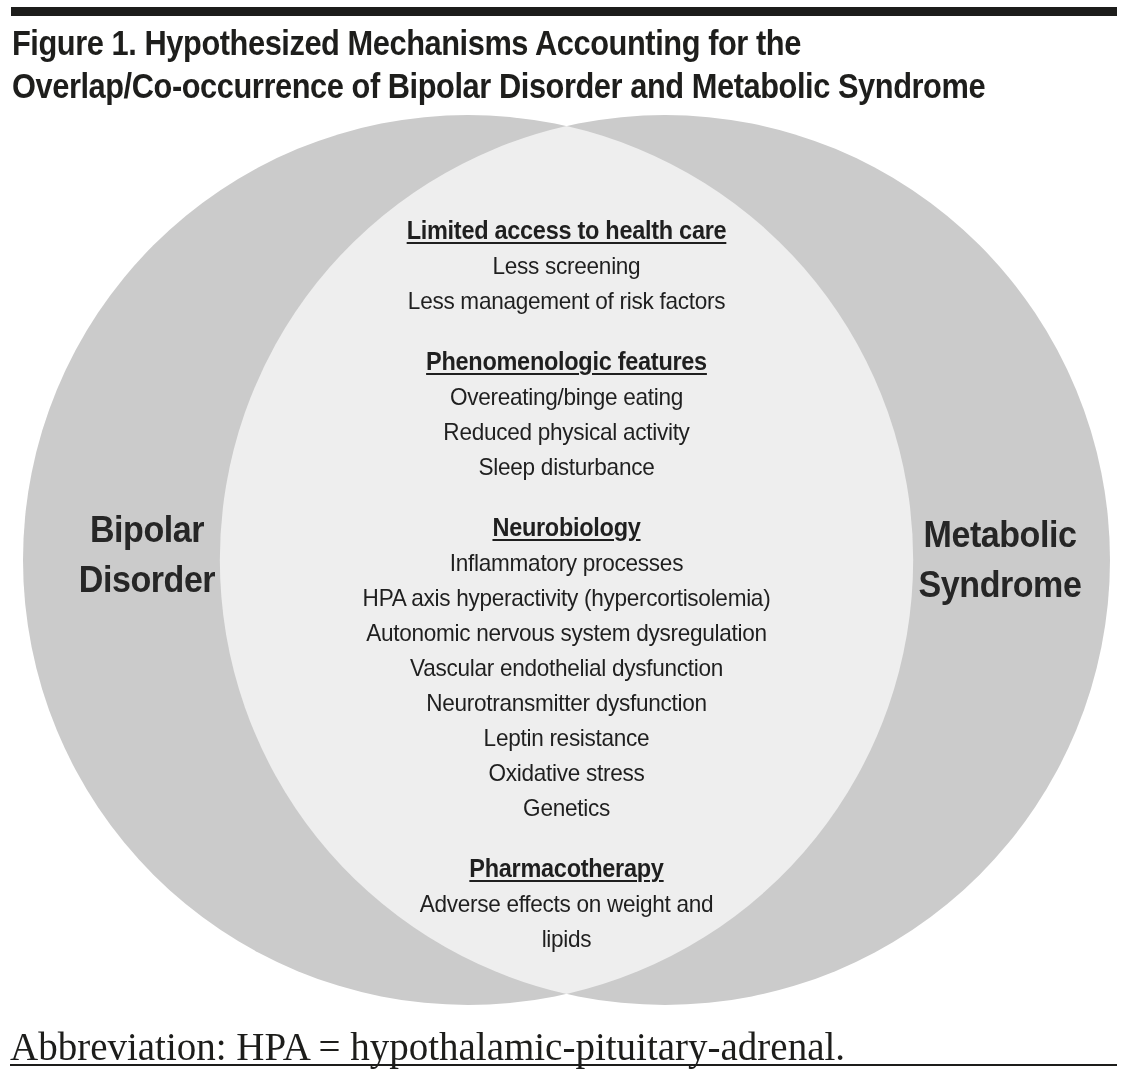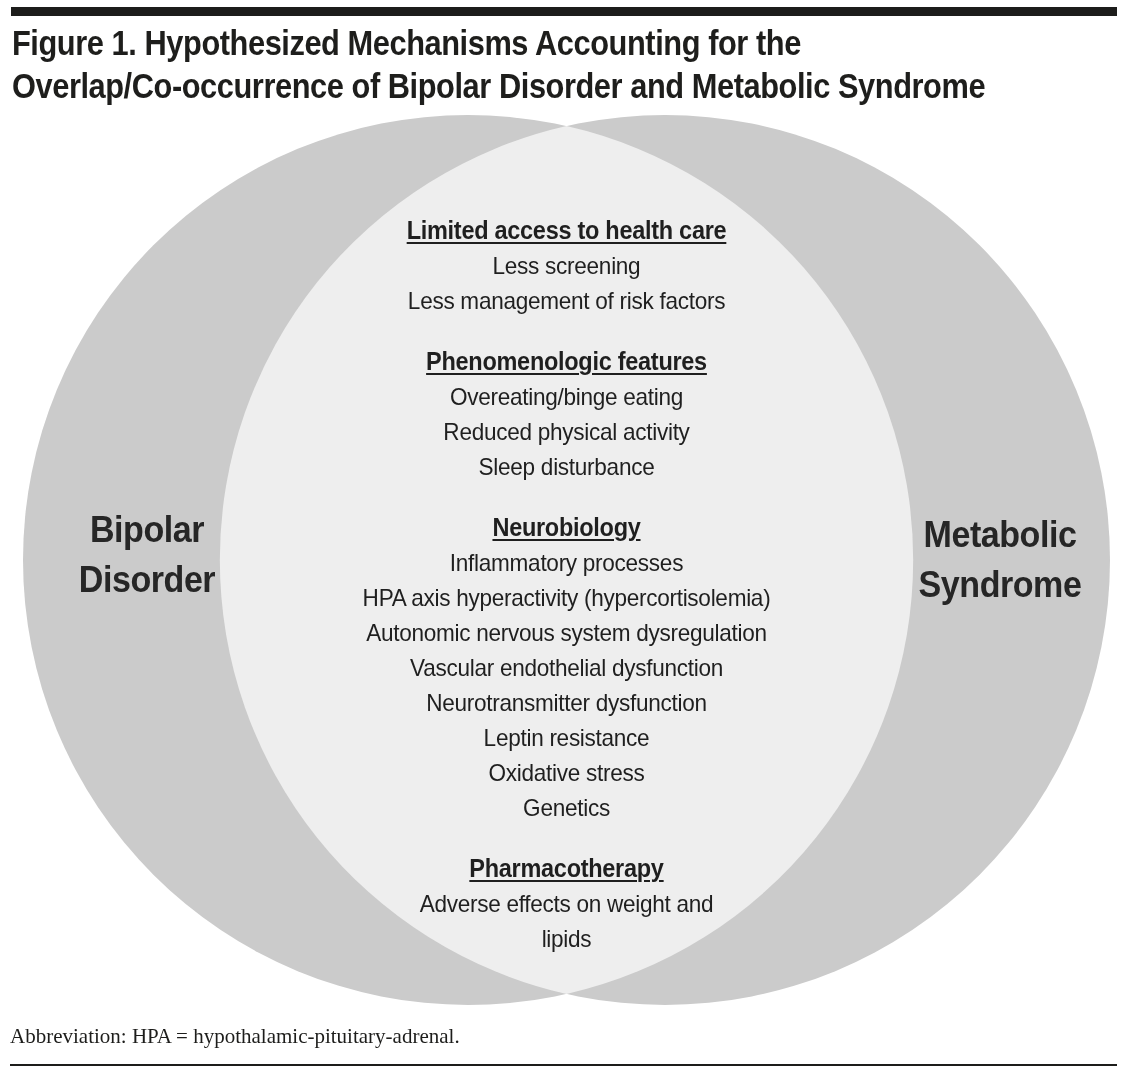--- a/index.html
+++ b/index.html
@@ -85,21 +85,21 @@
   .section .item.narrow {
     max-width: 330px;
     margin: 0 auto;
   }
 
   .footnote {
     position: absolute;
     left: 10px;
     top: 1024px;
     font-family: "Liberation Serif", serif;
-    font-size: 21px;
+    font-size: 39px;
     color: #1d1d1b;
   }
 
   .bottom-rule {
     position: absolute;
     left: 10px;
     top: 1064px;
     width: 1107px;
     height: 2px;
     background: #1d1d1b;

